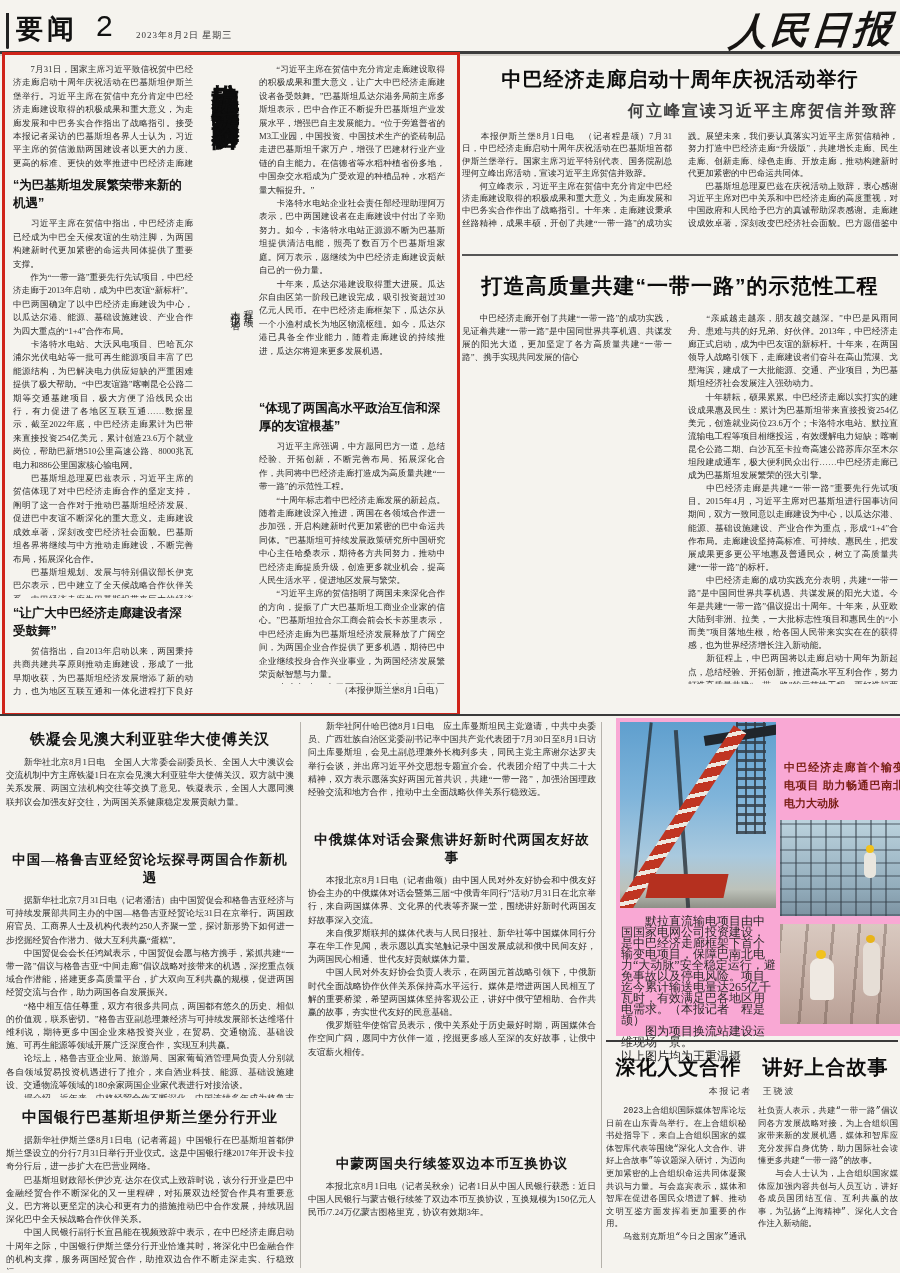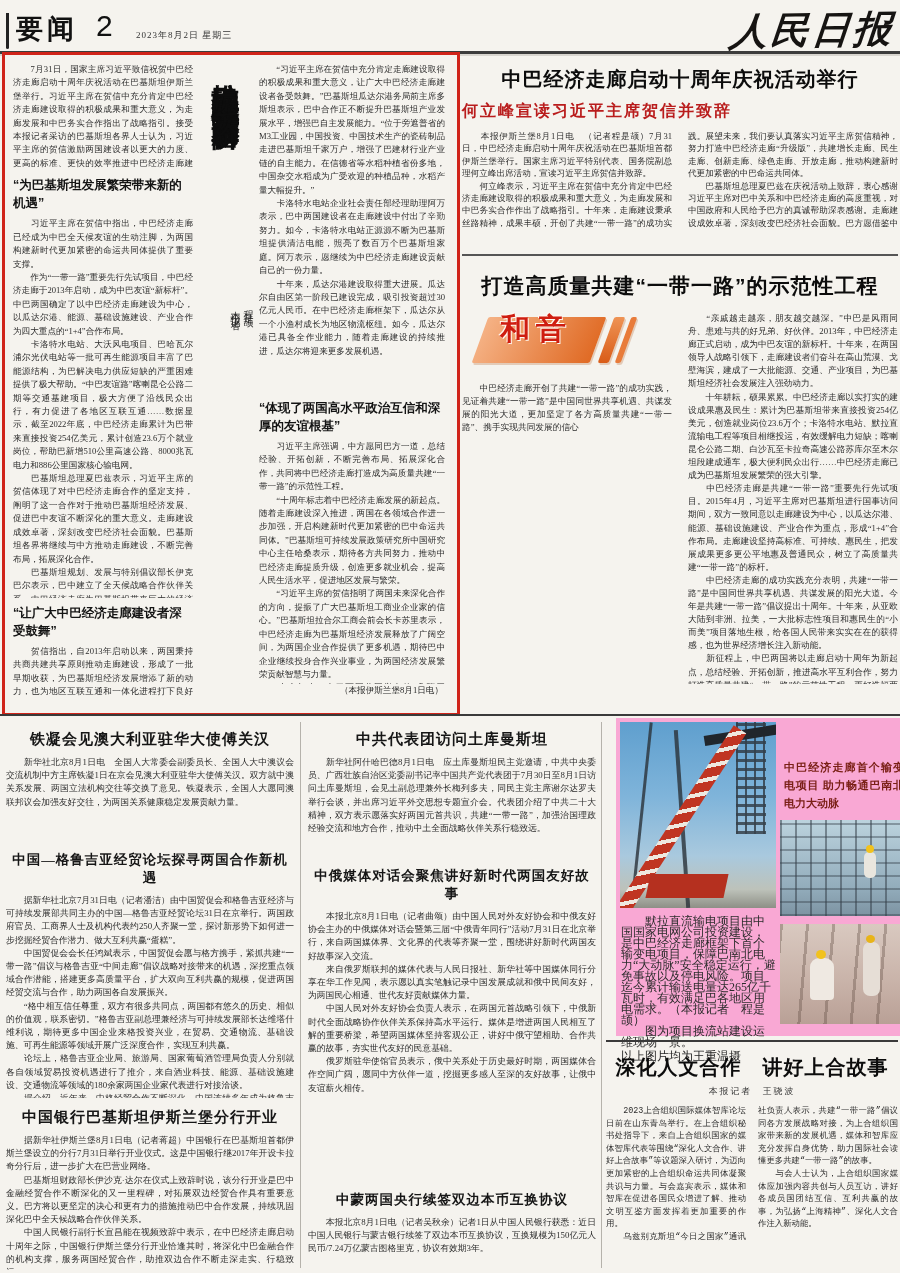--- a/index.html
+++ b/index.html
@@ -33,21 +33,21 @@
               font-family:"Liberation Sans",sans-serif;font-weight:900;font-size:28px;line-height:56px;
               letter-spacing:2px;color:#0d0d0d;overflow:hidden;}
   .v-byline{position:absolute;left:224px;top:248px;width:28px;height:170px;writing-mode:vertical-lr;
             white-space:pre-line;font-size:10px;line-height:13px;letter-spacing:3px;color:#222;}
   .dateline{font-size:8.6px;text-align:right;padding-right:2px;flex:0 0 15px;}
 
   
   .ceremony{position:absolute;left:462px;top:52px;width:436px;height:202px;border-bottom:2px solid #555;}
   .cer-h1{margin-top:14px;text-align:center;font-family:"Liberation Sans",sans-serif;font-weight:900;
           font-size:20px;letter-spacing:1px;color:#0c0c0c;}
-  .cer-h2{margin-top:8px;text-align:left;font-weight:700;font-size:16px;letter-spacing:2px;color:#b91c1c;}
+  .cer-h2{margin-top:8px;text-align:right;font-weight:700;font-size:16px;letter-spacing:2px;color:#404040;}
   .cer-body{margin-top:8px;height:110px;column-count:2;column-gap:16px;font-size:8.6px;line-height:12.4px;}
 
   
   .heyin{position:absolute;left:462px;top:260px;width:436px;height:450px;}
   .hy-h1{margin-top:12px;text-align:center;font-family:"Liberation Sans",sans-serif;font-weight:900;
          font-size:21px;letter-spacing:1px;white-space:nowrap;color:#0c0c0c;}
   .hy-cols{margin-top:12px;height:372px;column-count:2;column-gap:16px;font-size:8.7px;line-height:13.1px;overflow:hidden;}
   .heyin-logo{position:relative;width:172px;height:58px;margin:2px 10px 10px 8px;break-inside:avoid;}
   .hy-bar{position:absolute;top:3px;left:10px;width:118px;height:46px;transform:skewX(-20deg);
           background:linear-gradient(100deg,#f5b285,#e06a24);border-radius:2px;box-shadow:2px 2px 0 rgba(176,84,24,.25);}
@@ -157,26 +157,20 @@
     <div class="cer-h2">何立峰宣读习近平主席贺信并致辞</div>
     <div class="cer-body body-text">　　本报伊斯兰堡8月1日电　（记者程是颉）7月31日，中巴经济走廊启动十周年庆祝活动在巴基斯坦首都伊斯兰堡举行。国家主席习近平特别代表、国务院副总理何立峰出席活动，宣读习近平主席贺信并致辞。
 　　何立峰表示，习近平主席在贺信中充分肯定中巴经济走廊建设取得的积极成果和重大意义，为走廊发展和中巴务实合作作出了战略指引。十年来，走廊建设秉承丝路精神，成果丰硕，开创了共建“一带一路”的成功实践。展望未来，我们要认真落实习近平主席贺信精神，努力打造中巴经济走廊“升级版”，共建增长走廊、民生走廊、创新走廊、绿色走廊、开放走廊，推动构建新时代更加紧密的中巴命运共同体。
 　　巴基斯坦总理夏巴兹在庆祝活动上致辞，衷心感谢习近平主席对巴中关系和中巴经济走廊的高度重视，对中国政府和人民给予巴方的真诚帮助深表感谢。走廊建设成效卓著，深刻改变巴经济社会面貌。巴方愿借鉴中国发展经验，深化巴中各领域合作，在自立自强之路上更好造福两国人民。
 　　同日，何立峰分别会见巴基斯坦总统阿尔维、总理夏巴兹、陆军参谋长穆尼尔。阿尔维向何立峰授予“巴基斯坦新月勋章”。双方就深化传统友谊、拓展务实合作等深入交换意见。</div>
   </div>
 
   <div class="heyin">
     <div class="hy-h1">打造高质量共建“一带一路”的示范性工程</div>
     <div class="hy-cols">
-      <div class="heyin-logo">
-        <span class="hy-bar"></span>
-        <span class="hy-bar hy-bar2"></span>
-        <span class="hy-bar hy-bar3"></span>
-        <span class="hy-text">和音</span>
-      </div>
       <div class="body-text">　　中巴经济走廊开创了共建“一带一路”的成功实践，见证着共建“一带一路”是中国同世界共享机遇、共谋发展的阳光大道，更加坚定了各方高质量共建“一带一路”、携手实现共同发展的信心</div>
       <div class="body-text">　　“亲戚越走越亲，朋友越交越深。”中巴是风雨同舟、患难与共的好兄弟、好伙伴。2013年，中巴经济走廊正式启动，成为中巴友谊的新标杆。十年来，在两国领导人战略引领下，走廊建设者们奋斗在高山荒漠、戈壁海滨，建成了一大批能源、交通、产业项目，为巴基斯坦经济社会发展注入强劲动力。
 　　十年耕耘，硕果累累。中巴经济走廊以实打实的建设成果惠及民生：累计为巴基斯坦带来直接投资254亿美元，创造就业岗位23.6万个；卡洛特水电站、默拉直流输电工程等项目相继投运，有效缓解电力短缺；喀喇昆仑公路二期、白沙瓦至卡拉奇高速公路苏库尔至木尔坦段建成通车，极大便利民众出行……中巴经济走廊已成为巴基斯坦发展繁荣的强大引擎。
 　　中巴经济走廊是共建“一带一路”重要先行先试项目。2015年4月，习近平主席对巴基斯坦进行国事访问期间，双方一致同意以走廊建设为中心，以瓜达尔港、能源、基础设施建设、产业合作为重点，形成“1+4”合作布局。走廊建设坚持高标准、可持续、惠民生，把发展成果更多更公平地惠及普通民众，树立了高质量共建“一带一路”的标杆。
 　　中巴经济走廊的成功实践充分表明，共建“一带一路”是中国同世界共享机遇、共谋发展的阳光大道。今年是共建“一带一路”倡议提出十周年。十年来，从亚欧大陆到非洲、拉美，一大批标志性项目和惠民生的“小而美”项目落地生根，给各国人民带来实实在在的获得感，也为世界经济增长注入新动能。
 　　新征程上，中巴两国将以走廊启动十周年为新起点，总结经验、开拓创新，推进高水平互利合作，努力打造高质量共建“一带一路”的示范性工程，更好造福两国人民，为地区乃至世界的和平与发展注入更多稳定性和正能量。</div>
     </div>
   </div>
 
   <div class="main-rule"></div>
@@ -192,21 +186,20 @@
 　　“格中相互信任尊重，双方有很多共同点，两国都有悠久的历史、相似的价值观，联系密切。”格鲁吉亚副总理兼经济与可持续发展部长达维塔什维利说，期待更多中国企业来格投资兴业，在贸易、交通物流、基础设施、可再生能源等领域开展广泛深度合作，实现互利共赢。
 　　论坛上，格鲁吉亚企业局、旅游局、国家葡萄酒管理局负责人分别就各自领域贸易投资机遇进行了推介，来自酒业科技、能源、基础设施建设、交通物流等领域的180余家两国企业家代表进行对接洽谈。
 　　据介绍，近年来，中格经贸合作不断深化，中国连续多年成为格鲁吉亚最大进口来源地和第三大贸易伙伴。2018年1月1日，中格自贸协定正式生效，成为中国与欧亚地区国家签署的第一个自贸协定。</div>
     <div class="brief-h bh15">中国银行巴基斯坦伊斯兰堡分行开业</div>
     <div class="brief-b body-text ba3">　　据新华社伊斯兰堡8月1日电（记者蒋超）中国银行在巴基斯坦首都伊斯兰堡设立的分行7月31日举行开业仪式。这是中国银行继2017年开设卡拉奇分行后，进一步扩大在巴营业网络。
 　　巴基斯坦财政部长伊沙克·达尔在仪式上致辞时说，该分行开业是巴中金融经贸合作不断深化的又一里程碑，对拓展双边经贸合作具有重要意义。巴方将以更坚定的决心和更有力的措施推动巴中合作发展，持续巩固深化巴中全天候战略合作伙伴关系。
 　　中国人民银行副行长宣昌能在视频致辞中表示，在中巴经济走廊启动十周年之际，中国银行伊斯兰堡分行开业恰逢其时，将深化中巴金融合作的机构支撑，服务两国经贸合作，助推双边合作不断走深走实、行稳致远。</div>
   </div>
 
   <div class="colB">
-    <div class="brief-h bh15">中共代表团访问土库曼斯坦</div>
     <div class="brief-b body-text bb1">　　新华社阿什哈巴德8月1日电　应土库曼斯坦民主党邀请，中共中央委员、广西壮族自治区党委副书记率中国共产党代表团于7月30日至8月1日访问土库曼斯坦，会见土副总理兼外长梅列多夫，同民主党主席谢尔达罗夫举行会谈，并出席习近平外交思想专题宣介会。代表团介绍了中共二十大精神，双方表示愿落实好两国元首共识，共建“一带一路”，加强治国理政经验交流和地方合作，推动中土全面战略伙伴关系行稳致远。</div>
     <div class="brief-h bh14">中俄媒体对话会聚焦讲好新时代两国友好故事</div>
     <div class="brief-b body-text bb2">　　本报北京8月1日电（记者曲颂）由中国人民对外友好协会和中俄友好协会主办的中俄媒体对话会暨第三届“中俄青年同行”活动7月31日在北京举行，来自两国媒体界、文化界的代表等齐聚一堂，围绕讲好新时代两国友好故事深入交流。
 　　来自俄罗斯联邦的媒体代表与人民日报社、新华社等中国媒体同行分享在华工作见闻，表示愿以真实笔触记录中国发展成就和俄中民间友好，为两国民心相通、世代友好贡献媒体力量。
 　　中国人民对外友好协会负责人表示，在两国元首战略引领下，中俄新时代全面战略协作伙伴关系保持高水平运行。媒体是增进两国人民相互了解的重要桥梁，希望两国媒体坚持客观公正，讲好中俄守望相助、合作共赢的故事，夯实世代友好的民意基础。
 　　俄罗斯驻华使馆官员表示，俄中关系处于历史最好时期，两国媒体合作空间广阔，愿同中方伙伴一道，挖掘更多感人至深的友好故事，让俄中友谊薪火相传。</div>
     <div class="brief-h bh14">中蒙两国央行续签双边本币互换协议</div>
     <div class="brief-b body-text bb3">　　本报北京8月1日电（记者吴秋余）记者1日从中国人民银行获悉：近日中国人民银行与蒙古银行续签了双边本币互换协议，互换规模为150亿元人民币/7.24万亿蒙古图格里克，协议有效期3年。</div>
   </div>
 

